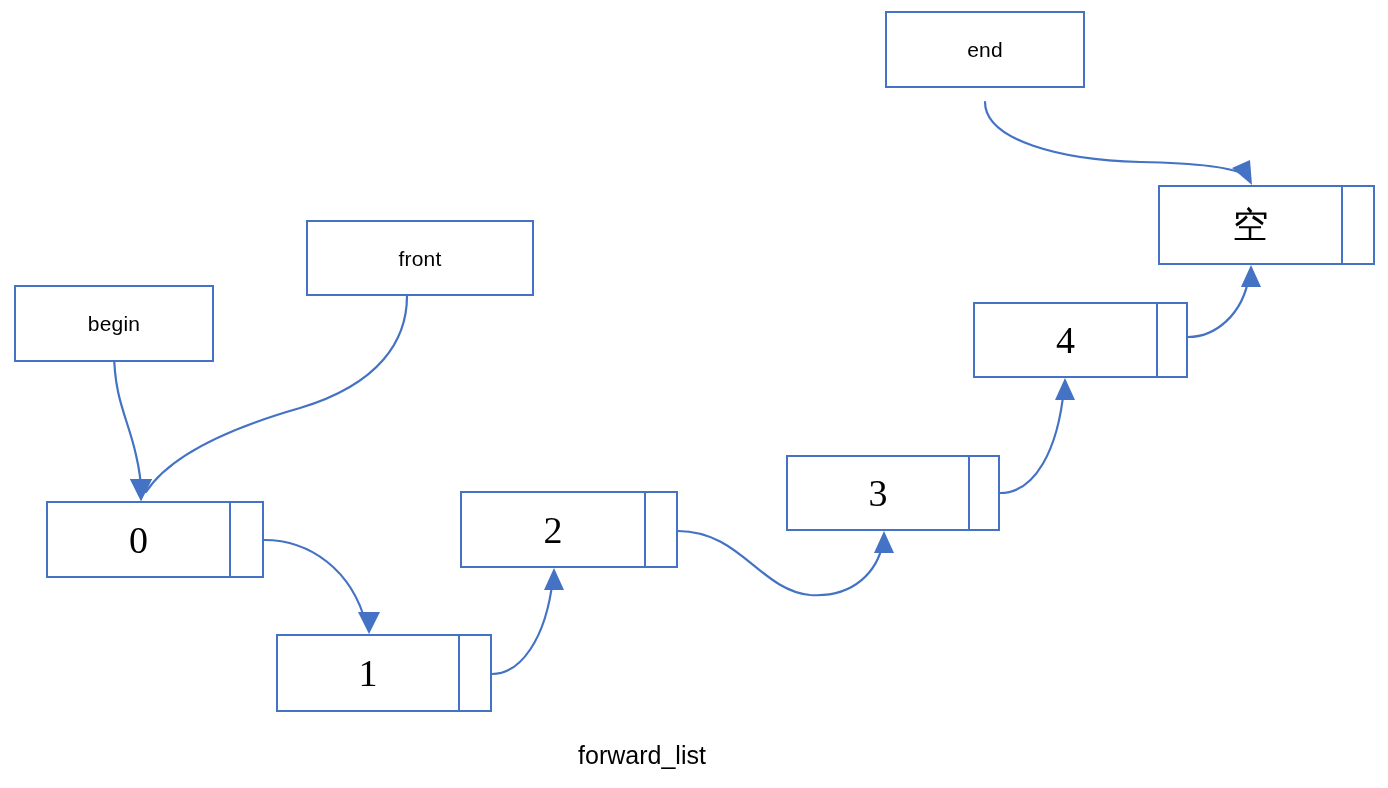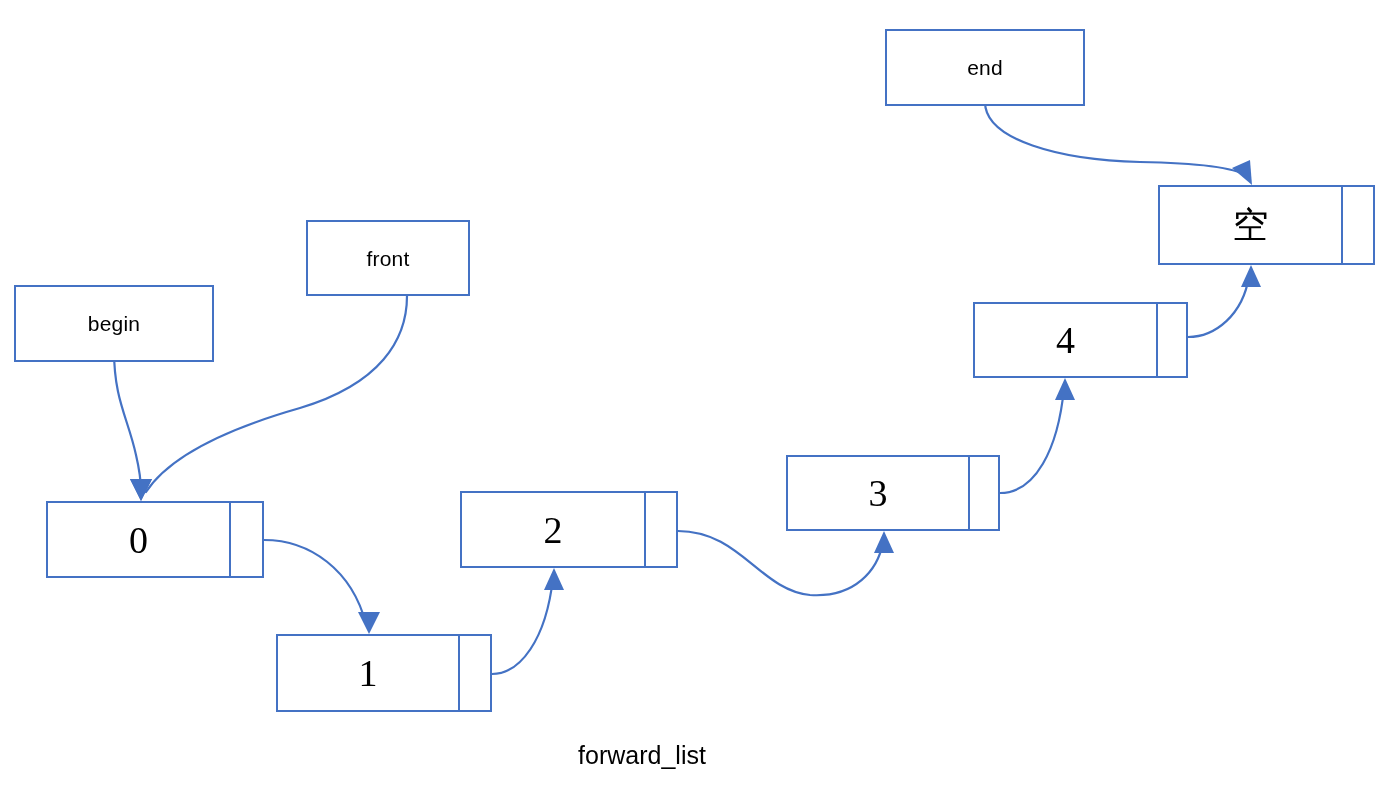--- a/index.html
+++ b/index.html
@@ -109,24 +109,24 @@
       <path d="M 1000,493 C 1035,493 1058,450 1064,388" fill="none" stroke="#4472C4" stroke-width="2.2" stroke-linecap="round"></path>
       <polygon points="1055,400 1075,400 1065,378" fill="#4472C4"></polygon>
       <path d="M 1188,337 C 1215,337 1243,315 1249,276" fill="none" stroke="#4472C4" stroke-width="2.2" stroke-linecap="round"></path>
       <polygon points="1241,287 1261,287 1251,265" fill="#4472C4"></polygon>
     </svg>
 
   <div id="boxes-layer">
       <div class="label-box" style="left: 14px; top: 273px; width: 200px; height: 77px; margin-top: 12px;">
         <span class="label-text">begin</span>
       </div>
-      <div class="label-box" style="left: 306px; top: 220px; width: 164px; height: 76px;">
+      <div class="label-box" style="left: 306px; top: 220px; width: 228px; height: 76px;">
         <span class="label-text">front</span>
       </div>
-      <div class="label-box" style="left: 885px; top: 29px; width: 200px; height: 77px;">
+      <div class="label-box" style="left: 885px; top: 11px; width: 200px; height: 77px;">
         <span class="label-text">end</span>
       </div>
       <div class="node" style="left: 46px; top: 501px; width: 218px; height: 77px;">
         <div class="value-cell">
           <span class="value-text">0</span>
         </div>
         <div class="ptr-cell" style="width: 31px;"></div>
       </div>
       <div class="node" style="left: 276px; top: 634px; width: 216px; height: 78px;">
         <div class="value-cell">

